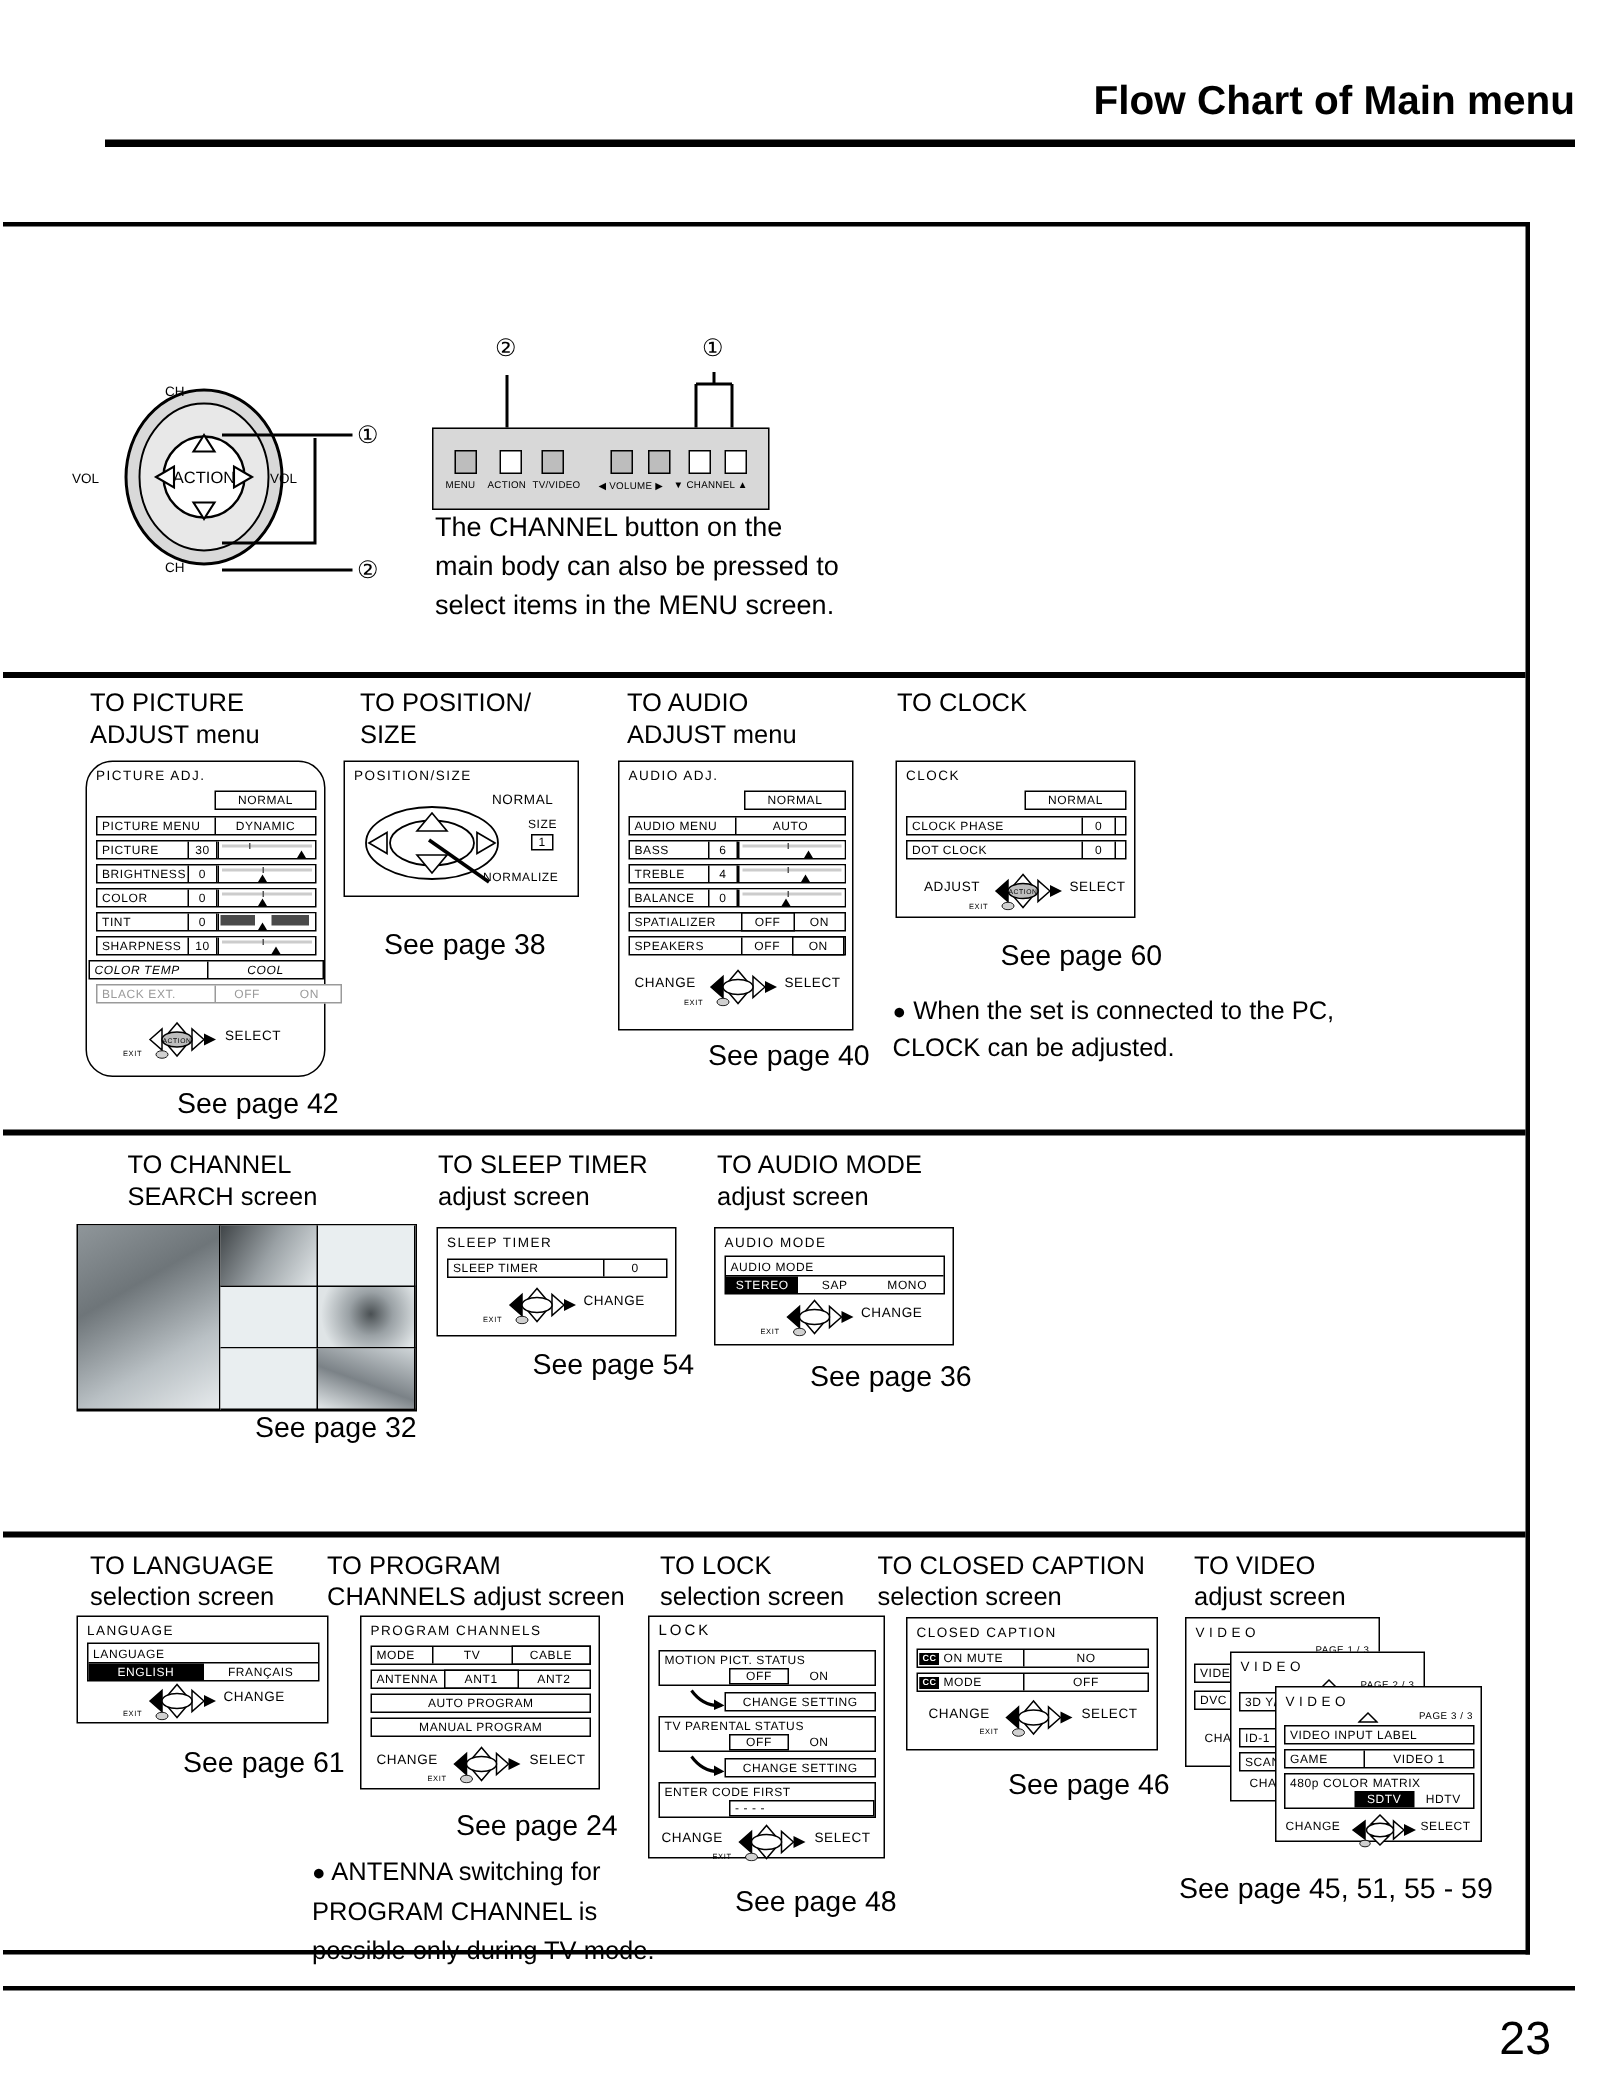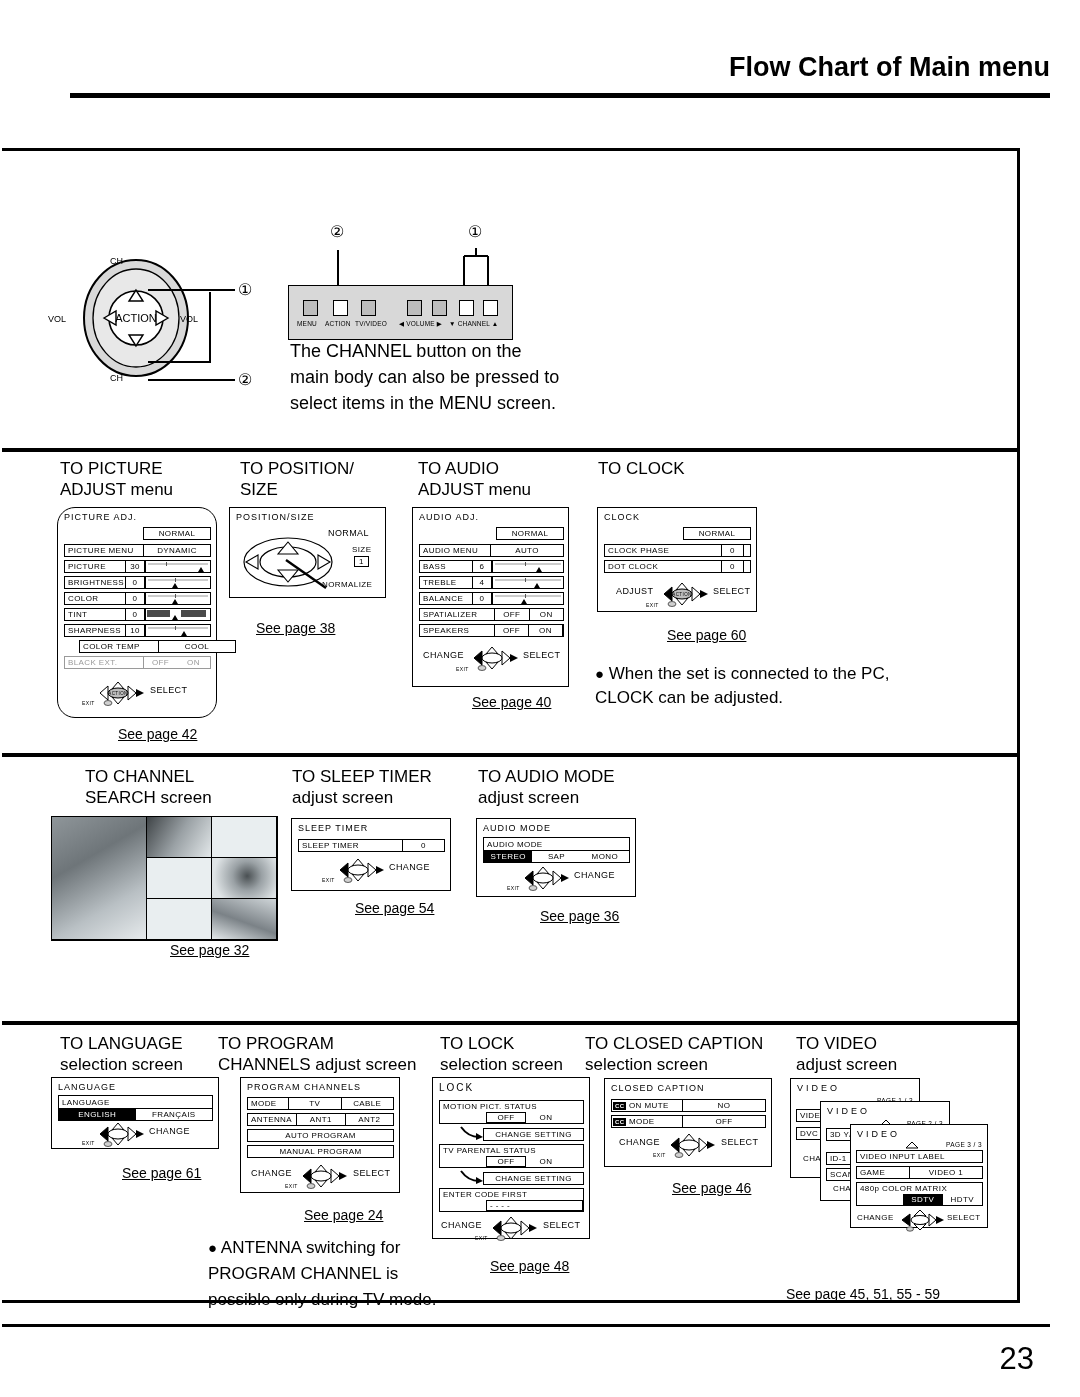--- a/index.html
+++ b/index.html
@@ -41,21 +41,21 @@
     position:absolute; right:46px; bottom:20px;
     font-size:31px; font-weight:normal;
   }
 
   
   .sect-title {
     position:absolute;
     font-size:17px; text-align:left; line-height:21px;
     white-space:nowrap;
   }
-  .seepage { position:absolute; font-size:14px; white-space:nowrap;text-decoration:underline; }
+  .seepage { position:absolute; font-size:19px; white-space:nowrap; }
   .note { position:absolute; font-size:17px; line-height:24px; }
 
   
   .osd {
     position:absolute; background:#fff;
     border:1.5px solid #000;
     font-size:8.5px; letter-spacing:.4px;
   }
   .osd .hdr { position:absolute; left:6px; top:4px; font-size:9px; letter-spacing:1px;}
   .row {
@@ -211,25 +211,25 @@
   </div>
   <div class="row" style="left:6px; top:116px; width:147px;">
     <div class="cell" style="width:60px">SHARPNESS</div>
     <div class="cell num vsep">10</div>
     <div class="slider">
       <div class="trk"></div>
         <div class="tick" style="left:45%"></div>
         <div class="thumb" style="left:55%"></div>
     </div>
   </div>
-  <div class="row" style="left:21px; top:132px; width:157px;">
+  <div class="row" style="left:1px; top:132px; width:157px;font-style:italic;">
     <div class="cell" style="width:78px">COLOR TEMP</div>
     <div class="cell ctr vsep" style="flex:1">COOL</div>
   </div>
-  <div class="row" style="left:6px; top:148px; width:147px; color:#9a9a9a; border-color:#9a9a9a;">
+  <div class="row" style="left:6px; top:148px; width:164px; color:#9a9a9a; border-color:#9a9a9a;">
     <div class="cell" style="width:78px">BLACK EXT.</div>
     <div class="cell ctr" style="flex:1;border-left:1.2px solid #9a9a9a">OFF</div>
     <div class="cell ctr" style="flex:1">ON</div>
   </div>
   <div class="actionpad" style="left:38px; top:172px;">
     <svg width="52" height="26" viewBox="0 0 52 26">
       <polygon points="4,13 12,6 12,20" fill="#fff" stroke="#000"></polygon>
       <polygon points="40,13 32,6 32,20" fill="#fff" stroke="#000"></polygon>
       <polygon points="22,2 16,9 28,9" fill="#fff" stroke="#000"></polygon>
       <polygon points="22,24 16,17 28,17" fill="#fff" stroke="#000"></polygon>
@@ -672,16 +672,16 @@
       <polygon points="37,12 30,6 30,18" fill="#fff" stroke="#000"></polygon>
       <polygon points="21,2 15,8 27,8" fill="#fff" stroke="#000"></polygon>
       <polygon points="21,22 15,16 27,16" fill="#fff" stroke="#000"></polygon>
       <ellipse cx="21" cy="12" rx="9" ry="4.5" fill="#fff" stroke="#000"></ellipse>
       <polygon points="37,8 45,12 37,16" fill="#000"></polygon>
       <ellipse cx="11" cy="21" rx="3.5" ry="2.2" fill="#d0d0d0" stroke="#000" stroke-width=".6"></ellipse>
     </svg>
   </div>
   <div style="position:absolute; left:96px; top:88px; font-size:8px;">SELECT</div>
 </div>
-<div class="seepage" style="left:786px; top:1249px;margin-top:37px;">See page 45, 51, 55 - 59</div>
+<div class="seepage" style="left:786px; top:1249px;">See page 45, 51, 55 - 59</div>
 
 <div id="footer-rule"></div>
 <div id="page-number">23</div>
 
 </body></html>

